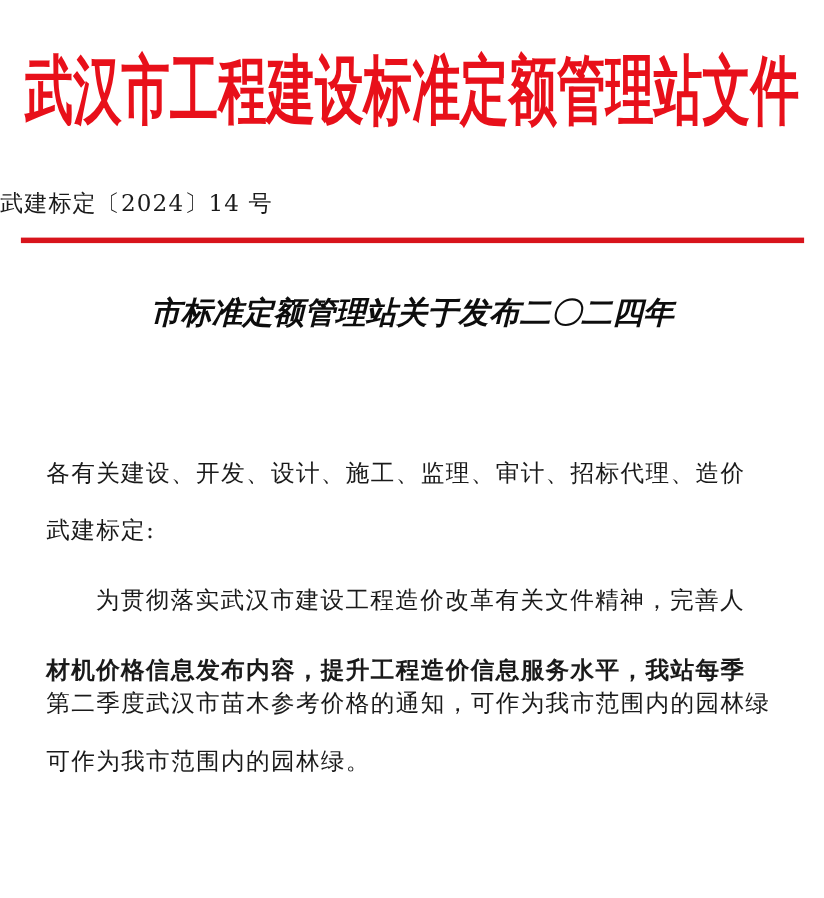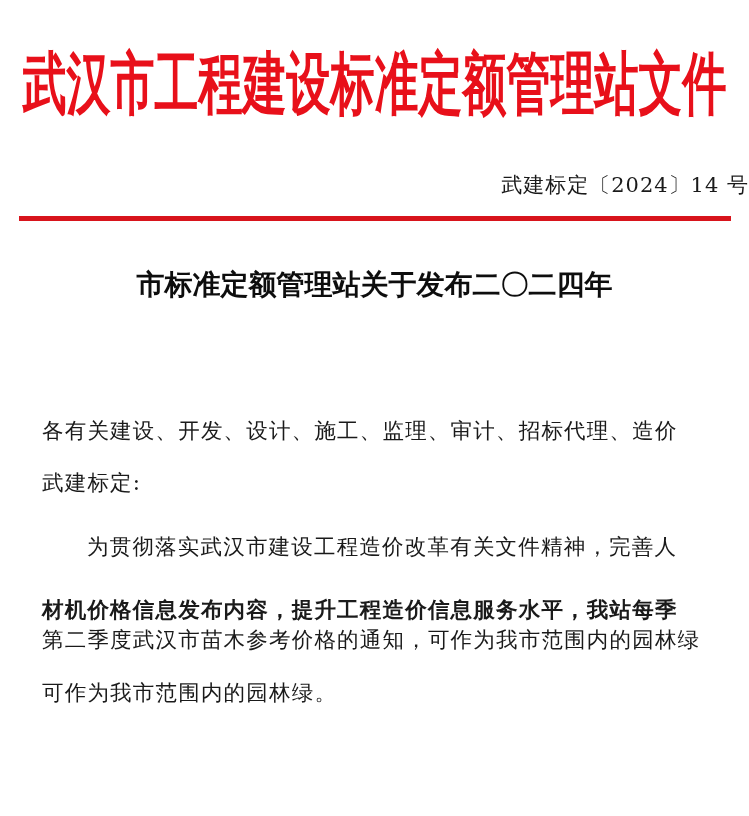--- a/index.html
+++ b/index.html
@@ -30,21 +30,21 @@
       letter-spacing: 0px;
       white-space: nowrap;
       transform: scaleY(1.55);
       transform-origin: center center;
     }
     .doc-number {
       position: absolute;
       left: 0;
       top: 170px;
       width: 749px;
-      text-align: right;
+      text-align: left;
       font-family: "DejaVu Serif", "Liberation Serif", serif;
       font-size: 21px;
       line-height: 30px;
       color: #1a1a1a;
       letter-spacing: 1px;
       white-space: nowrap;
     }
     .red-rule {
       position: absolute;
       left: 19px;
@@ -57,20 +57,21 @@
       position: absolute;
       left: 0;
       top: 264px;
       width: 749px;
       text-align: center;
       font-family: "DejaVu Serif", "Liberation Serif", serif;
       font-weight: bold;
       font-size: 28px;
       line-height: 42px;
       color: #0d0d0d;
+      font-style: italic;
     }
     .notice-title div {
       white-space: nowrap;
     }
     .body-text {
       position: absolute;
       left: 42px;
       width: 680px;
       font-family: "DejaVu Serif", "Liberation Serif", serif;
       font-size: 21.5px;

